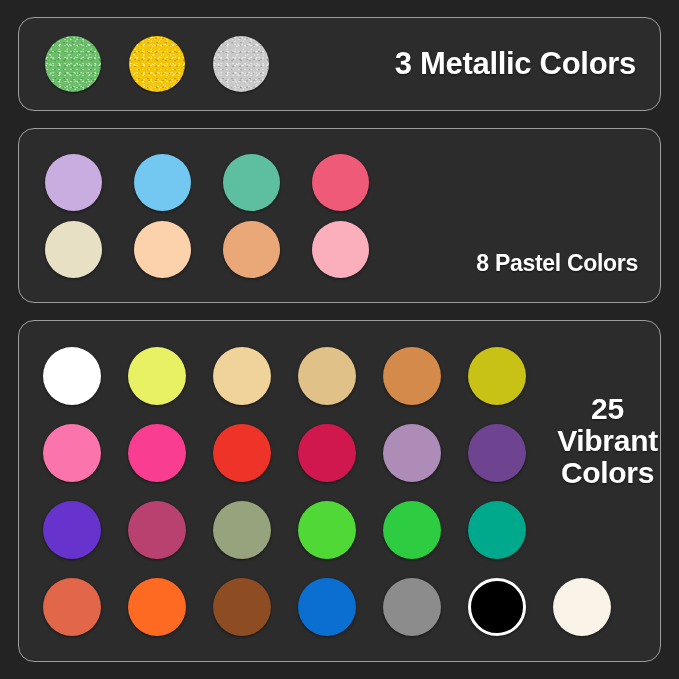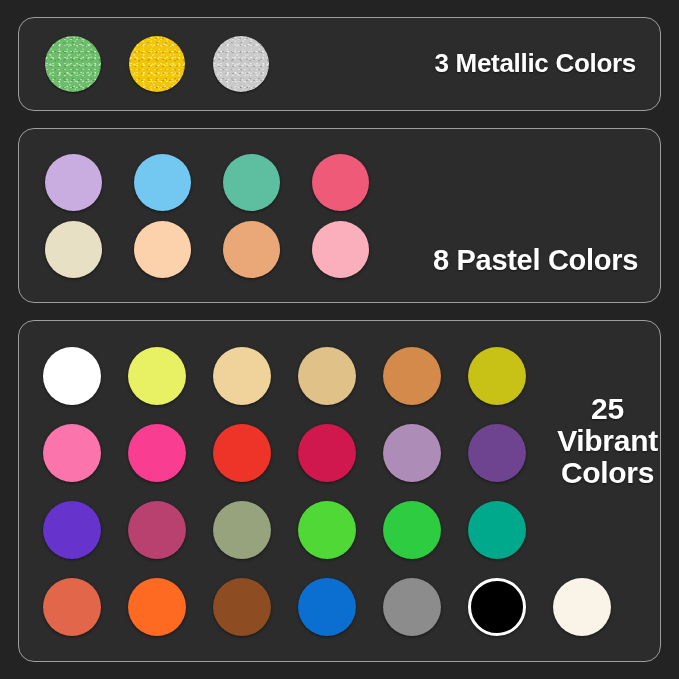--- a/index.html
+++ b/index.html
@@ -104,27 +104,27 @@
     letter-spacing: -0.3px;
     line-height: 1.07;
     white-space: pre-line;
     text-shadow: 0 1px 2px rgba(0,0,0,0.6);
   }
   .label-metallic {
     position: absolute;
     right: 24px;
     top: 50%;
     transform: translateY(-50%);
-    font-size: 26px;
+    font-size: 31px;
   }
   .label-pastel {
     position: absolute;
     right: 22px;
     bottom: 26px;
-    font-size: 29px;
+    font-size: 23px;
   }
   .label-vibrant {
     position: absolute;
     left: 536px;
     top: 72px;
     font-size: 30px;
     text-align: center;
   }
 </style>
 </head>

